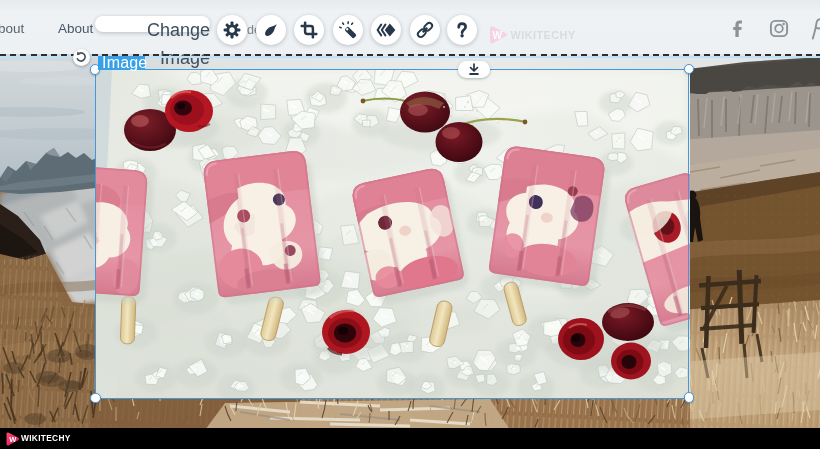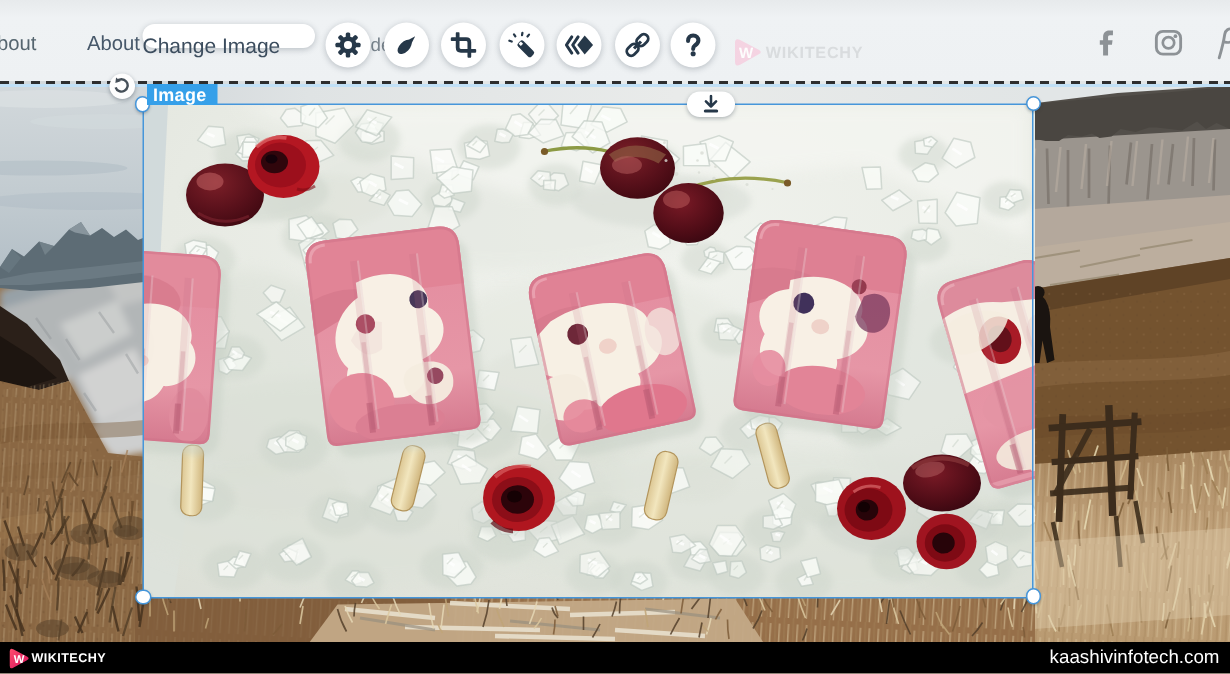--- a/index.html
+++ b/index.html
@@ -9,21 +9,21 @@
 
   
   #scene{left:0;top:54px;width:820px;height:376px;}
 
   
   #topbar{left:0;top:0;width:820px;height:54px;
     background:linear-gradient(180deg,#e7eaec 0%,#eff2f4 22%,#eef1f3 100%);}
   .navtxt{position:absolute;top:21px;font-size:13.5px;color:#55656f;}
   #changebtn{position:absolute;left:95px;top:16px;width:115px;height:16px;border-radius:14.5px;
     background:#fff;box-shadow:0 1px 4px rgba(40,55,70,.28);
-    font-size:14px;color:#3c4d5e;text-align:left;line-height:28px;}
+    font-size:18px;color:#3c4d5e;text-align:right;line-height:28px;}
   .cbtn{position:absolute;top:15px;width:30px;height:30px;border-radius:50%;
     background:#fff;box-shadow:0 1px 4px rgba(40,55,70,.28);}
   .cbtn svg{position:absolute;left:50%;top:50%;transform:translate(-50%,-50%);}
   #wmark{position:absolute;left:489px;top:24px;width:120px;height:22px;}
   #socials{position:absolute;left:728px;top:18px;width:92px;height:22px;}
 
   
   #dashline{left:0;top:53.6px;width:820px;height:2.3px;
     background:repeating-linear-gradient(90deg,#2e2e2e 0px,#2e2e2e 6px,rgba(0,0,0,0) 6px,rgba(0,0,0,0) 10.2px);}
   #blueline{left:0;top:56.2px;width:820px;height:1.6px;background:#c1e0f6;}
@@ -31,21 +31,21 @@
   
   #rothandle{left:72.5px;top:48.5px;width:17px;height:17px;border-radius:50%;background:#fdfdfd;
     box-shadow:0 1px 3px rgba(40,55,70,.4);}
 
   
   #imgsel{left:94.7px;top:68.8px;width:592.2px;height:327.8px;border:1.8px solid #4696da;}
   #photo{left:95.9px;top:70.2px;width:594px;height:328px;}
   .handle{position:absolute;width:8.6px;height:8.6px;border-radius:50%;
     background:#fff;border:1.5px solid #4696da;box-shadow:0 1px 2px rgba(40,55,70,.3);}
   #imglabel{left:97.5px;top:56px;width:43px;height:13.8px;background:#36a0e9;
-    font-size:12px;font-weight:bold;color:#fff;line-height:14px;padding-left:4.5px;letter-spacing:.2px;}
+    font-size:16px;font-weight:normal;color:#fff;line-height:14px;padding-left:4.5px;letter-spacing:.2px;}
   #dlbtn{left:457.5px;top:60.5px;width:32px;height:17.5px;border-radius:9px;background:#fff;
     box-shadow:0 1px 3px rgba(40,55,70,.35);}
 
   
   #botbar{left:0;top:428px;width:820px;height:21px;background:#000;}
   #botbar .wt{position:absolute;left:21px;top:5px;font-size:8.4px;font-weight:bold;color:#fff;letter-spacing:0.3px;}
   #botbar .kv{position:absolute;right:7px;top:3px;font-size:12.5px;color:#fff;}
 </style>
 </head>
 <body>
@@ -1292,14 +1292,13 @@
     <defs>
         <linearGradient id="wg" x1="0" y1="0" x2="1" y2="1">
       <stop offset="0" stop-color="#ff4d6d"></stop>
           <stop offset="1" stop-color="#d6125c"></stop>
         </linearGradient>
       </defs>
     <path d="M1.5 3.2 Q1.5 0.6 3.8 1.8 L13 6.6 Q15.2 7.9 13 9.2 L3.8 14.2 Q1.5 15.4 1.5 12.8 Z" fill="url(#wg)"></path>
     <text x="4.2" y="10.8" font-family="Liberation Sans,sans-serif" font-size="7.5" font-weight="bold" fill="#fff">W</text>
   </svg>
   <div class="wt">WIKITECHY</div>
-  <div class="kv">kaashivinfotech.com</div>
 </div>
 
 </body></html>

